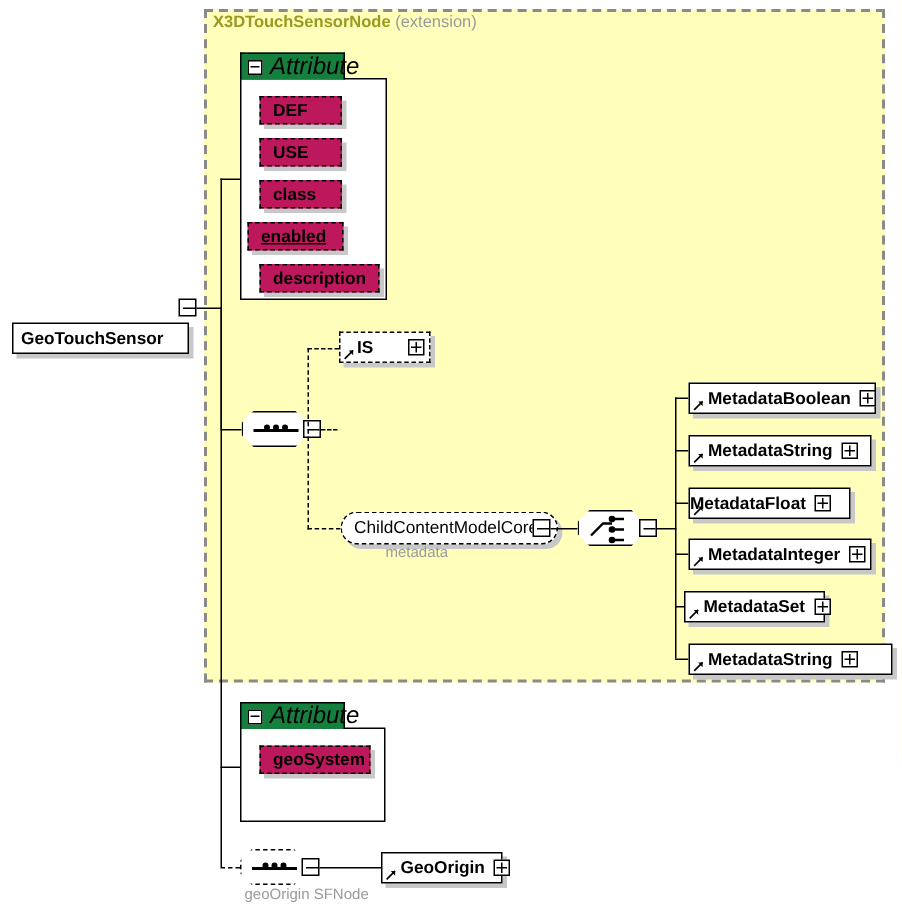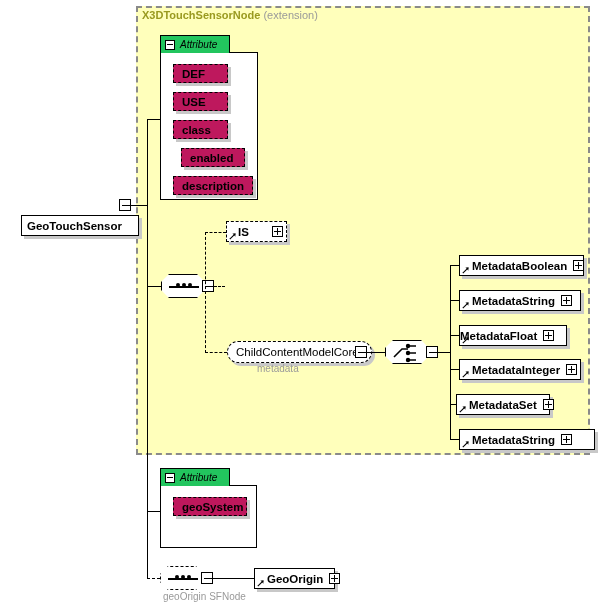--- a/index.html
+++ b/index.html
@@ -45,23 +45,23 @@
   .boxpm::before{content:"";position:absolute;left:1px;top:4px;width:7px;height:1px;background:#000;}
   .boxpm.plus::after{content:"";position:absolute;left:4px;top:1px;width:1px;height:7px;background:#000;}
 
   
   .stub{position:absolute;width:12px;height:12px;border:1px solid #000;
         background:#fff;box-sizing:border-box;}
   .stub::before{content:"";position:absolute;left:2px;top:5px;width:8px;height:1px;background:#000;}
 
   
   .attrbox{position:absolute;box-sizing:border-box;background:#fff;border:1px solid #000;}
-  .attrtab{position:absolute;box-sizing:border-box;background:#22c55e;border:1px solid #000;
+  .attrtab{position:absolute;box-sizing:border-box;background:#15803d;border:1px solid #000;
            border-bottom:none;height:18px;display:flex;align-items:center;
-           padding:0 6px 0 4px;font-size:10px;font-style:italic;color:#000;white-space:nowrap;}
+           padding:0 6px 0 4px;font-size:16px;font-style:italic;color:#000;white-space:nowrap;}
   .attrtab .tabpm{width:10px;height:10px;border:1px solid #000;background:#fff;
                   box-sizing:border-box;position:relative;margin-right:5px;flex:0 0 auto;}
   .attrtab .tabpm::before{content:"";position:absolute;left:1px;top:3.5px;width:6px;height:1px;background:#000;}
 
   .attr{position:absolute;box-sizing:border-box;background:#be185d;border:1px dashed #000;
         height:19px;display:flex;align-items:center;padding:0 8px;
         font-size:11.5px;font-weight:bold;color:#000;
         box-shadow:3px 3px 0 0 #c8c8c8;white-space:nowrap;}
 
   
@@ -86,21 +86,21 @@
 <body>
 
 <div class="canvas">
 
   <div class="ext-panel"></div>
   <div class="ext-title">
     <span>X3DTouchSensorNode</span>
     <span class="norm">(extension)</span>
   </div>
 
-  <div class="nodebox" style="left:21px;top:195px;width:118px;margin-top:20px;">
+  <div class="nodebox" style="left:8px;top:195px;width:118px;margin-top:20px;">
     <span class="lbl">GeoTouchSensor</span>
   </div>
   <div class="stub" style="left:119px;top:199px;"></div>
 
   <div class="ln h" style="left:131px;top:205px;width:17px;"></div>
 
   <div class="ln v" style="left:147px;top:119px;height:167px;"></div>
 
   <div class="ln h" style="left:147px;top:119px;width:13px;"></div>
 
@@ -116,21 +116,21 @@
 
   <div class="attr" style="left:173px;top:64px;width:55px;">
     <span>DEF</span>
   </div>
   <div class="attr" style="left:173px;top:92px;width:55px;">
     <span>USE</span>
   </div>
   <div class="attr" style="left:173px;top:120px;width:55px;">
     <span>class</span>
   </div>
-  <div class="attr" style="left:181px;top:148px;width:64px;">
+  <div class="attr" style="left:165px;top:148px;width:64px;text-decoration:underline;">
     <span>enabled</span>
   </div>
   <div class="attr" style="left:173px;top:176px;width:80px;">
     <span>description</span>
   </div>
 
   <div class="comp" style="left:161px;top:274px;">
     <div class="seq-ico"></div>
     <div class="seq-dot" style="left:14px;"></div>
     <div class="seq-dot" style="left:20px;"></div>

